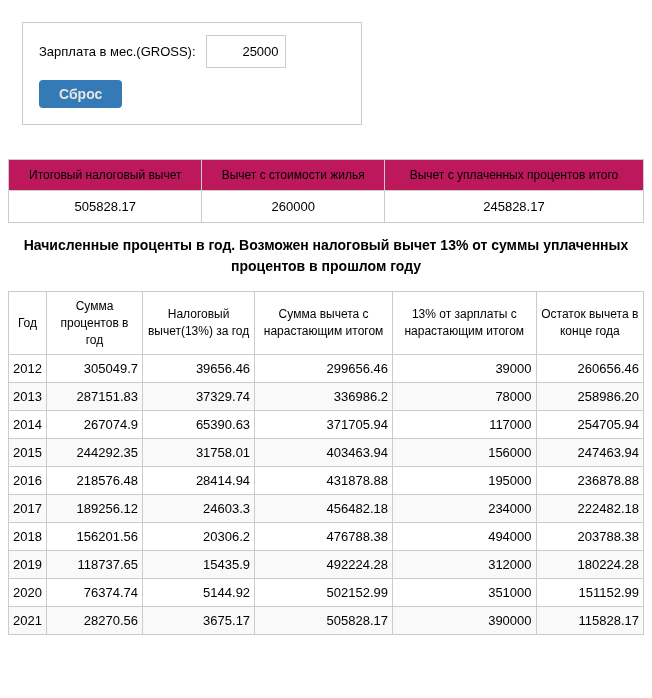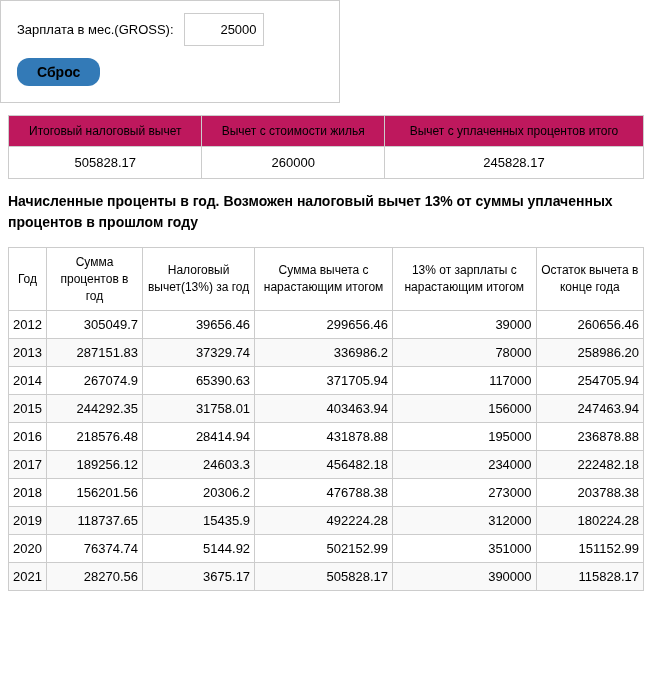--- a/index.html
+++ b/index.html
@@ -7,21 +7,21 @@
       font-family: Arial, sans-serif;
       font-size: 13px;
       background: #fff;
       color: #000;
       width: 652px;
     }
 
     .top-section {
       border: 1px solid #ccc;
       padding: 12px 16px 16px;
-      margin: 0;
+      margin: 22px;
       display: inline-block;
       min-width: 340px;
     }
 
     .salary-row {
       display: flex;
       align-items: center;
       gap: 10px;
       margin-bottom: 12px;
     }
@@ -41,25 +41,25 @@
 
     .btn-row {
       display: flex;
       gap: 20px;
     }
 
     .btn {
       padding: 6px 20px;
       font-size: 14px;
       font-weight: bold;
-      color: #000000;
+      color: #e5e5e5;
       background: #337ab7;
       border: none;
       cursor: pointer;
-      border-radius: 12px;
+      border-radius: 4px;
     }
 
     .summary-table {
       width: calc(100% - 16px);
       margin: 12px 8px;
       border-collapse: collapse;
       border: 1px solid #ccc;
     }
 
     .summary-table th {
@@ -72,20 +72,21 @@
     }
 
     .summary-table td {
       border: 1px solid #ccc;
       padding: 8px 6px;
       text-align: center;
       font-size: 13px;
     }
 
     .section-title {
+      text-align: center;
       font-size: 14px;
       font-weight: bold;
       margin: 10px 8px 14px;
       line-height: 1.5;
     }
 
     .main-table {
       width: calc(100% - 16px);
       margin: 0 8px 8px;
       border-collapse: collapse;
@@ -207,21 +208,21 @@
         <td>24603.3</td>
         <td>456482.18</td>
         <td>234000</td>
         <td>222482.18</td>
       </tr>
       <tr>
         <td>2018</td>
         <td>156201.56</td>
         <td>20306.2</td>
         <td>476788.38</td>
-        <td>273000</td>
+        <td>494000</td>
         <td>203788.38</td>
       </tr>
       <tr>
         <td>2019</td>
         <td>118737.65</td>
         <td>15435.9</td>
         <td>492224.28</td>
         <td>312000</td>
         <td>180224.28</td>
       </tr>

